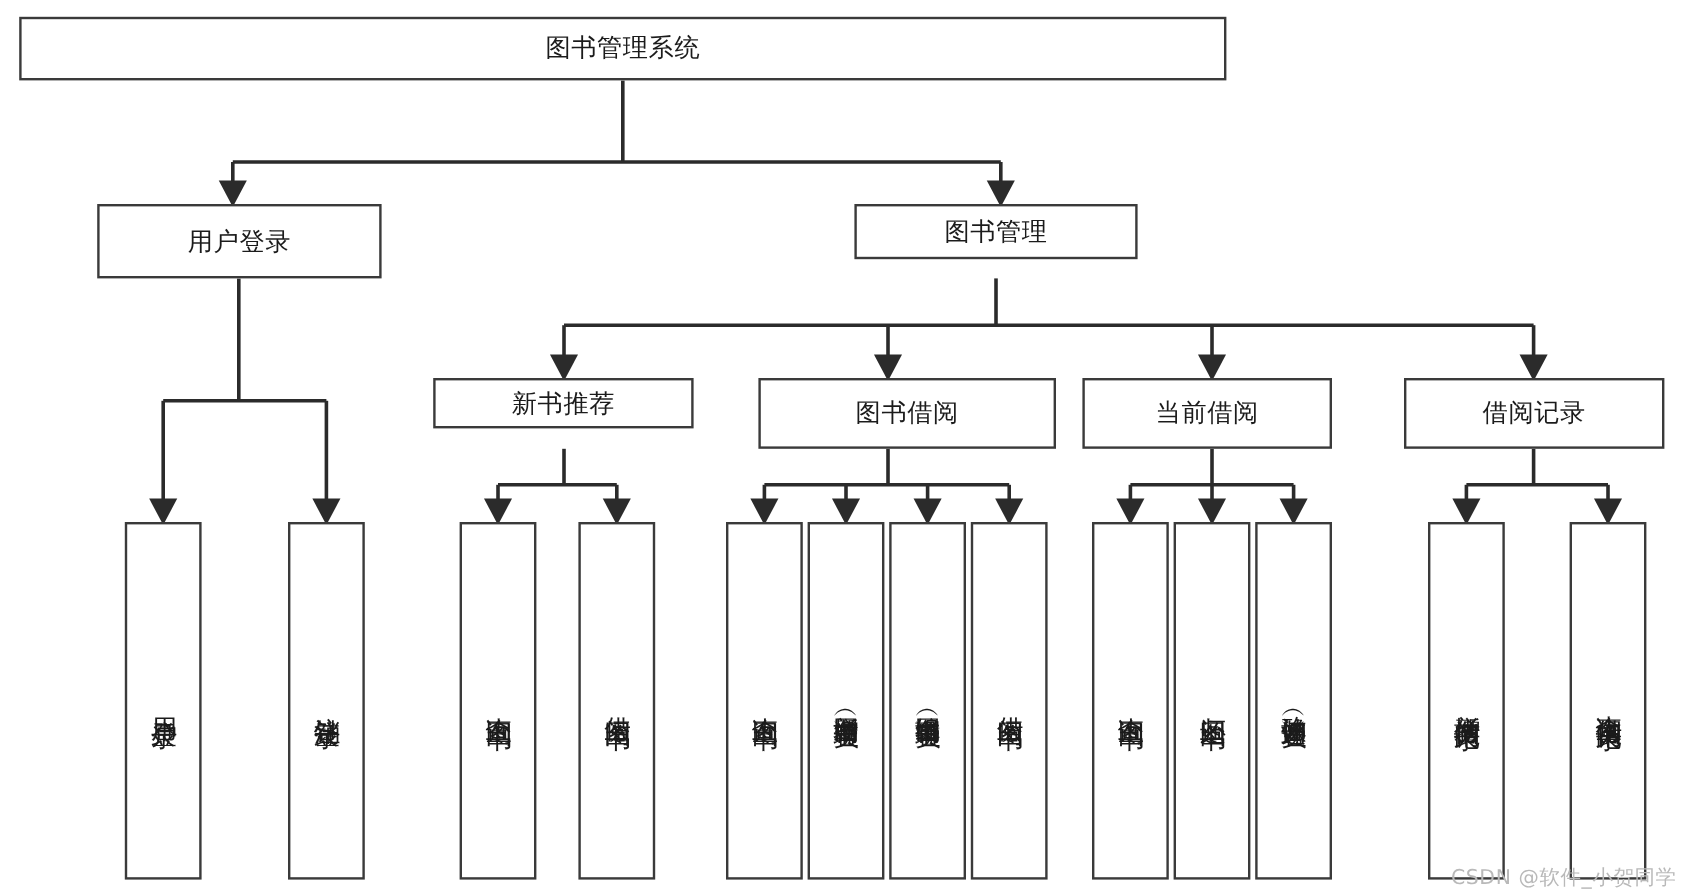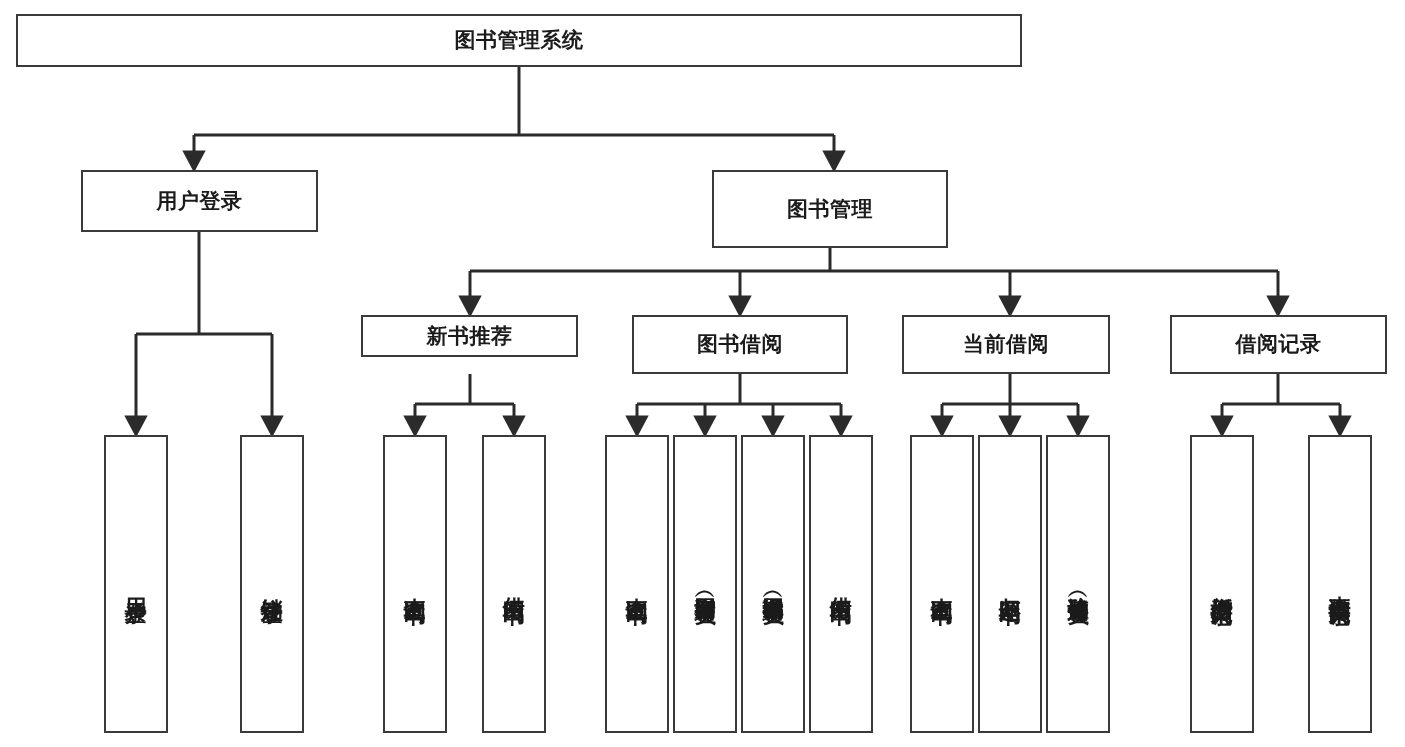--- a/index.html
+++ b/index.html
@@ -34,21 +34,20 @@
     border: 2px solid #3a3a3a;
     display: flex;
     align-items: center;
     justify-content: center;
     overflow: hidden;
   }
   .node-label {
     color: #1b1b1b;
     white-space: nowrap;
     letter-spacing: 0.5px;
-    font-weight: bold;
   }
   .node.horiz .node-label {
     font-size: 21px;
     line-height: 1;
   }
   .node.root .node-label {
     font-size: 21px;
   }
   .node.vert {
     align-items: center;
@@ -131,28 +130,28 @@
     </g>
   </svg>
 
   <div class="node root horiz" style="left:16px; top:14px; width:1006px; height:53px;">
     <span class="node-label">图书管理系统</span>
   </div>
 
   <div class="node horiz" style="left:81px; top:170px; width:237px; height:62px;">
     <span class="node-label">用户登录</span>
   </div>
-  <div class="node horiz" style="left:712px; top:170px; width:236px; height:78px;">
+  <div class="node horiz" style="left:712px; top:170px; width:236px; height:46px;">
     <span class="node-label">图书管理</span>
   </div>
 
   <div class="node horiz" style="left:361px; top:315px; width:217px; height:42px;">
     <span class="node-label">新书推荐</span>
   </div>
-  <div class="node horiz" style="left:632px; top:315px; width:216px; height:59px;">
+  <div class="node horiz" style="left:632px; top:315px; width:248px; height:59px;">
     <span class="node-label">图书借阅</span>
   </div>
   <div class="node horiz" style="left:902px; top:315px; width:208px; height:59px;">
     <span class="node-label">当前借阅</span>
   </div>
   <div class="node horiz" style="left:1170px; top:315px; width:217px; height:59px;">
     <span class="node-label">借阅记录</span>
   </div>
 
   <div class="node vert" style="left:104px; top:435px; width:64px; height:298px;">
@@ -192,14 +191,15 @@
     <span class="node-label">确认归还（管理员）</span>
   </div>
 
   <div class="node vert" style="left:1190px; top:435px; width:64px; height:298px;">
     <span class="node-label">新增借阅记录</span>
   </div>
   <div class="node vert" style="left:1308px; top:435px; width:64px; height:298px;">
     <span class="node-label">查询借阅记录</span>
   </div>
 
+  <div class="watermark">CSDN @软件_小贺同学</div>
 
 </div>
 
 </body></html>

